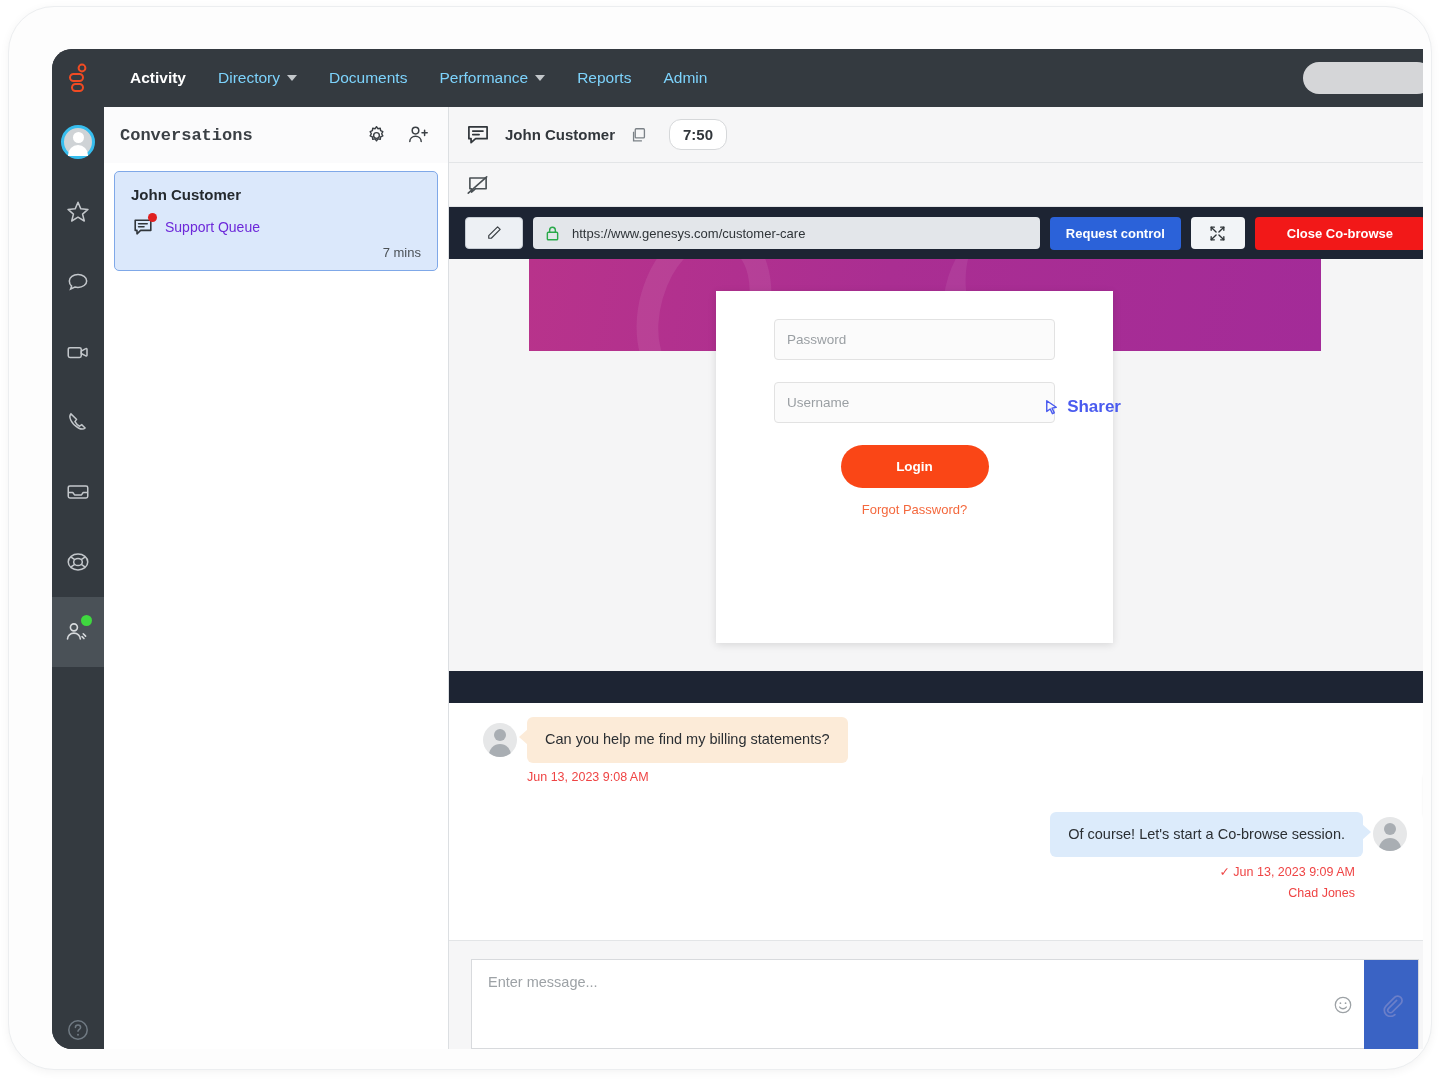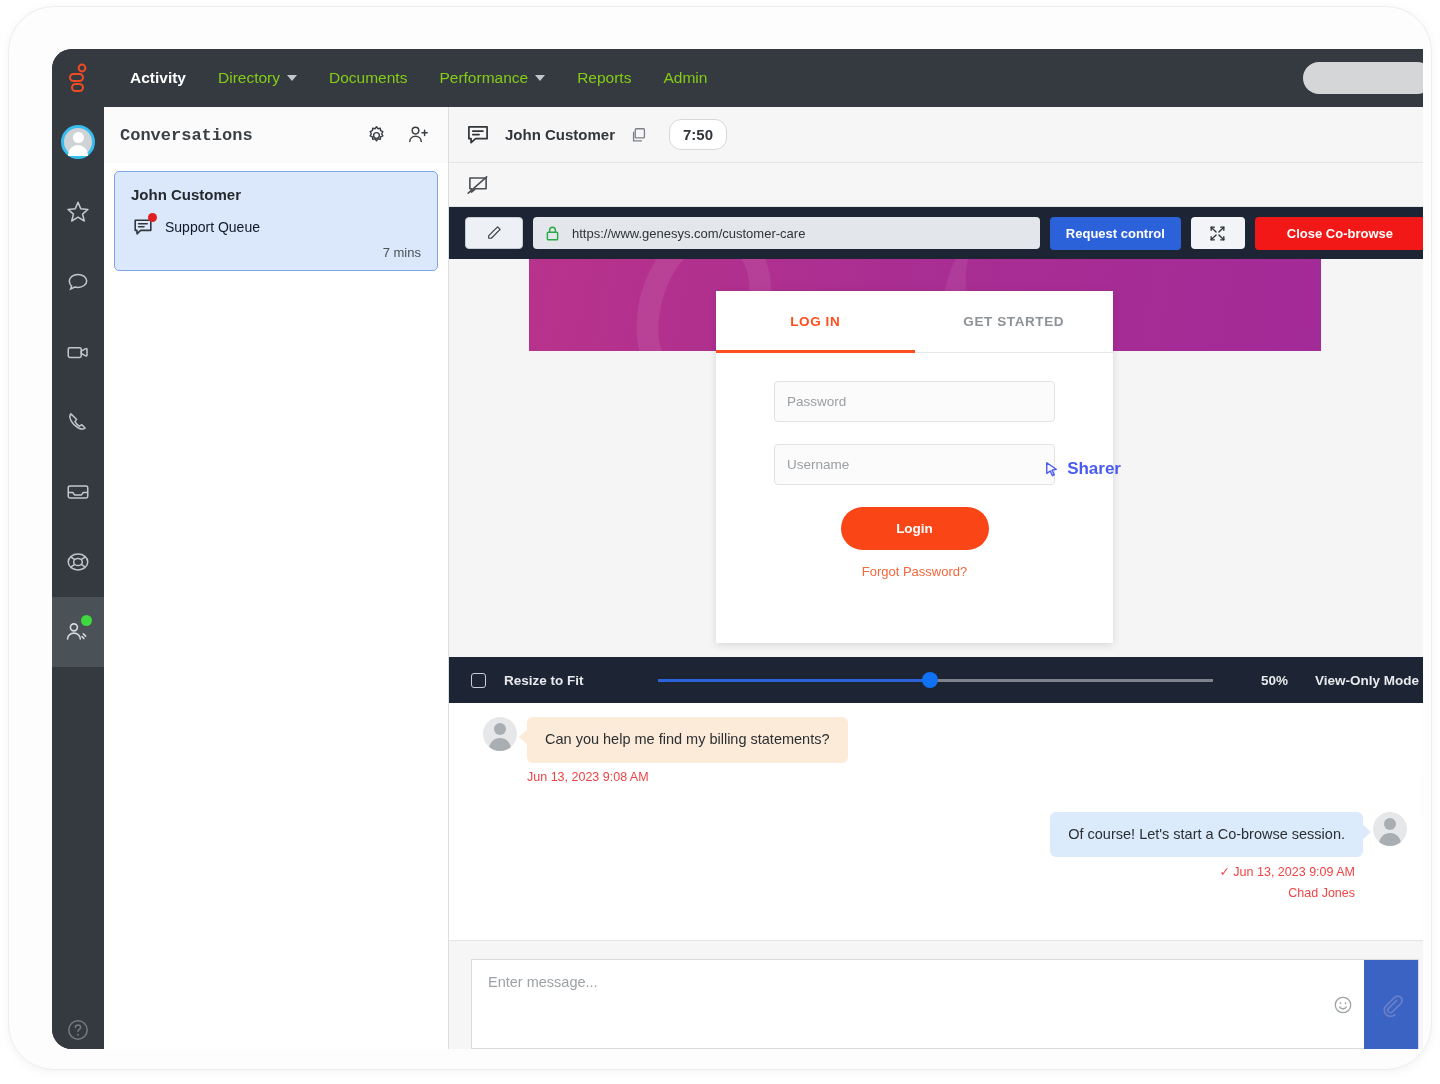--- a/index.html
+++ b/index.html
@@ -40,21 +40,21 @@
     background: #343a40;
     display: flex; align-items: center;
   }
   .logo-slot {
     width: 52px; height: 58px;
     display: flex; align-items: center; justify-content: center;
   }
   .genesys-logo { width: 24px; height: 30px; }
   .nav-items { display: flex; align-items: center; gap: 0px; margin-left: 10px; }
   .nav-item {
-    color: #84cc16;
+    color: #7dd3fc;
     font-size: 15.5px;
     padding: 8px 16px;
     display: flex; align-items: center; gap: 7px;
     cursor: pointer;
     white-space: nowrap;
   }
   .nav-item.active { color: #ffffff; font-weight: bold; }
   .caret {
     width: 0; height: 0;
     border-left: 5px solid transparent;
@@ -128,21 +128,21 @@
     background: #dbe8fb;
     border: 1px solid #7fa8e8;
     border-radius: 5px;
     padding: 14px 16px 12px 16px;
     height: 100px;
     cursor: pointer;
     position: relative;
   }
   .conv-name { font-size: 15px; font-weight: bold; color: #24292e; }
   .conv-sub { display: flex; align-items: center; gap: 10px; margin-top: 12px; }
-  .conv-queue { font-size: 14px; color: #0f172a; }
+  .conv-queue { font-size: 14px; color: #6d28d9; }
   .conv-time {
     position: absolute; right: 16px; bottom: 10px;
     font-size: 13px; color: #4b5156;
   }
   .badge-dot {
     position: absolute; width: 9px; height: 9px; border-radius: 50%;
     background: #e02020; top: -2px; right: -2px;
   }
 
   
@@ -353,21 +353,21 @@
 
   
   .chat-area {
     position: relative;
     height: 238px;
     background: #fff;
     border-bottom: 1px solid #e3e5e7;
     padding: 14px 34px 0 34px;
     overflow: hidden;
   }
-  .msg-row { display: flex; align-items: flex-start; gap: 10px; }
+  .msg-row { display: flex; align-items: center; gap: 10px; }
   .msg-row.out { justify-content: flex-end; }
   .chat-avatar {
     width: 34px; height: 34px; border-radius: 50%;
     background: #e6e7e8; position: relative; flex-shrink: 0; overflow: hidden;
   }
   .chat-avatar .h { position:absolute; width:12px;height:12px;border-radius:50%;background:#a9aeb3; left:11px; top:6px; }
   .chat-avatar .b { position:absolute; width:22px;height:13px;border-radius:11px 11px 0 0;background:#a9aeb3; left:6px; top:21px; }
   .bubble {
     max-width: 430px; padding: 13px 18px;
     font-size: 14.5px; color: #2b2f33; line-height: 1.35;
@@ -615,51 +615,36 @@
         </div>
 
         <div class="cb-viewport">
           <div class="cb-banner">
             <div class="swirl1"></div>
             <div class="swirl2"></div>
           </div>
           <div class="cb-page-body"></div>
 
           <div class="login-card">
-            <div class="login-tabs">
-              <div class="login-tab active">LOG IN</div>
-              <div class="login-tab">GET STARTED</div>
-            </div>
             <div class="login-body">
               <div class="login-input">Password</div>
               <div class="login-input">Username</div>
               <div class="login-btn">Login</div>
               <div class="forgot">Forgot Password?</div>
 
               <div class="sharer-cursor">
                 <svg class="icon" width="19" height="19" viewBox="0 0 24 24" fill="none" stroke="#4a5bef" stroke-width="1.8" stroke-linejoin="round">
                   <path d="M6 3.5l12 8.2-5.3 1.1 2.8 5.9-2.3 1.1-2.8-5.9-4.4 3z"></path>
                 </svg>
                 <span>Sharer</span>
               </div>
             </div>
           </div>
         </div>
 
-        <div class="cb-controls">
-          <div class="chk-box"></div>
-          <span class="cb-ctl-label">Resize to Fit</span>
-          <div class="slider-wrap">
-            <div class="slider-track"></div>
-            <div class="slider-fill"></div>
-            <div class="slider-thumb"></div>
-          </div>
-          <span class="zoom-pct">50%</span>
-          <span class="view-mode">View-Only Mode</span>
-        </div>
 
         <div class="cb-scrollbar">
           <div class="sb-arrow up">
               <span class="tri-up"></span>
             </div>
           <div class="cb-sb-thumb"></div>
           <div class="sb-arrow down">
               <span class="tri-down"></span>
             </div>
         </div>

